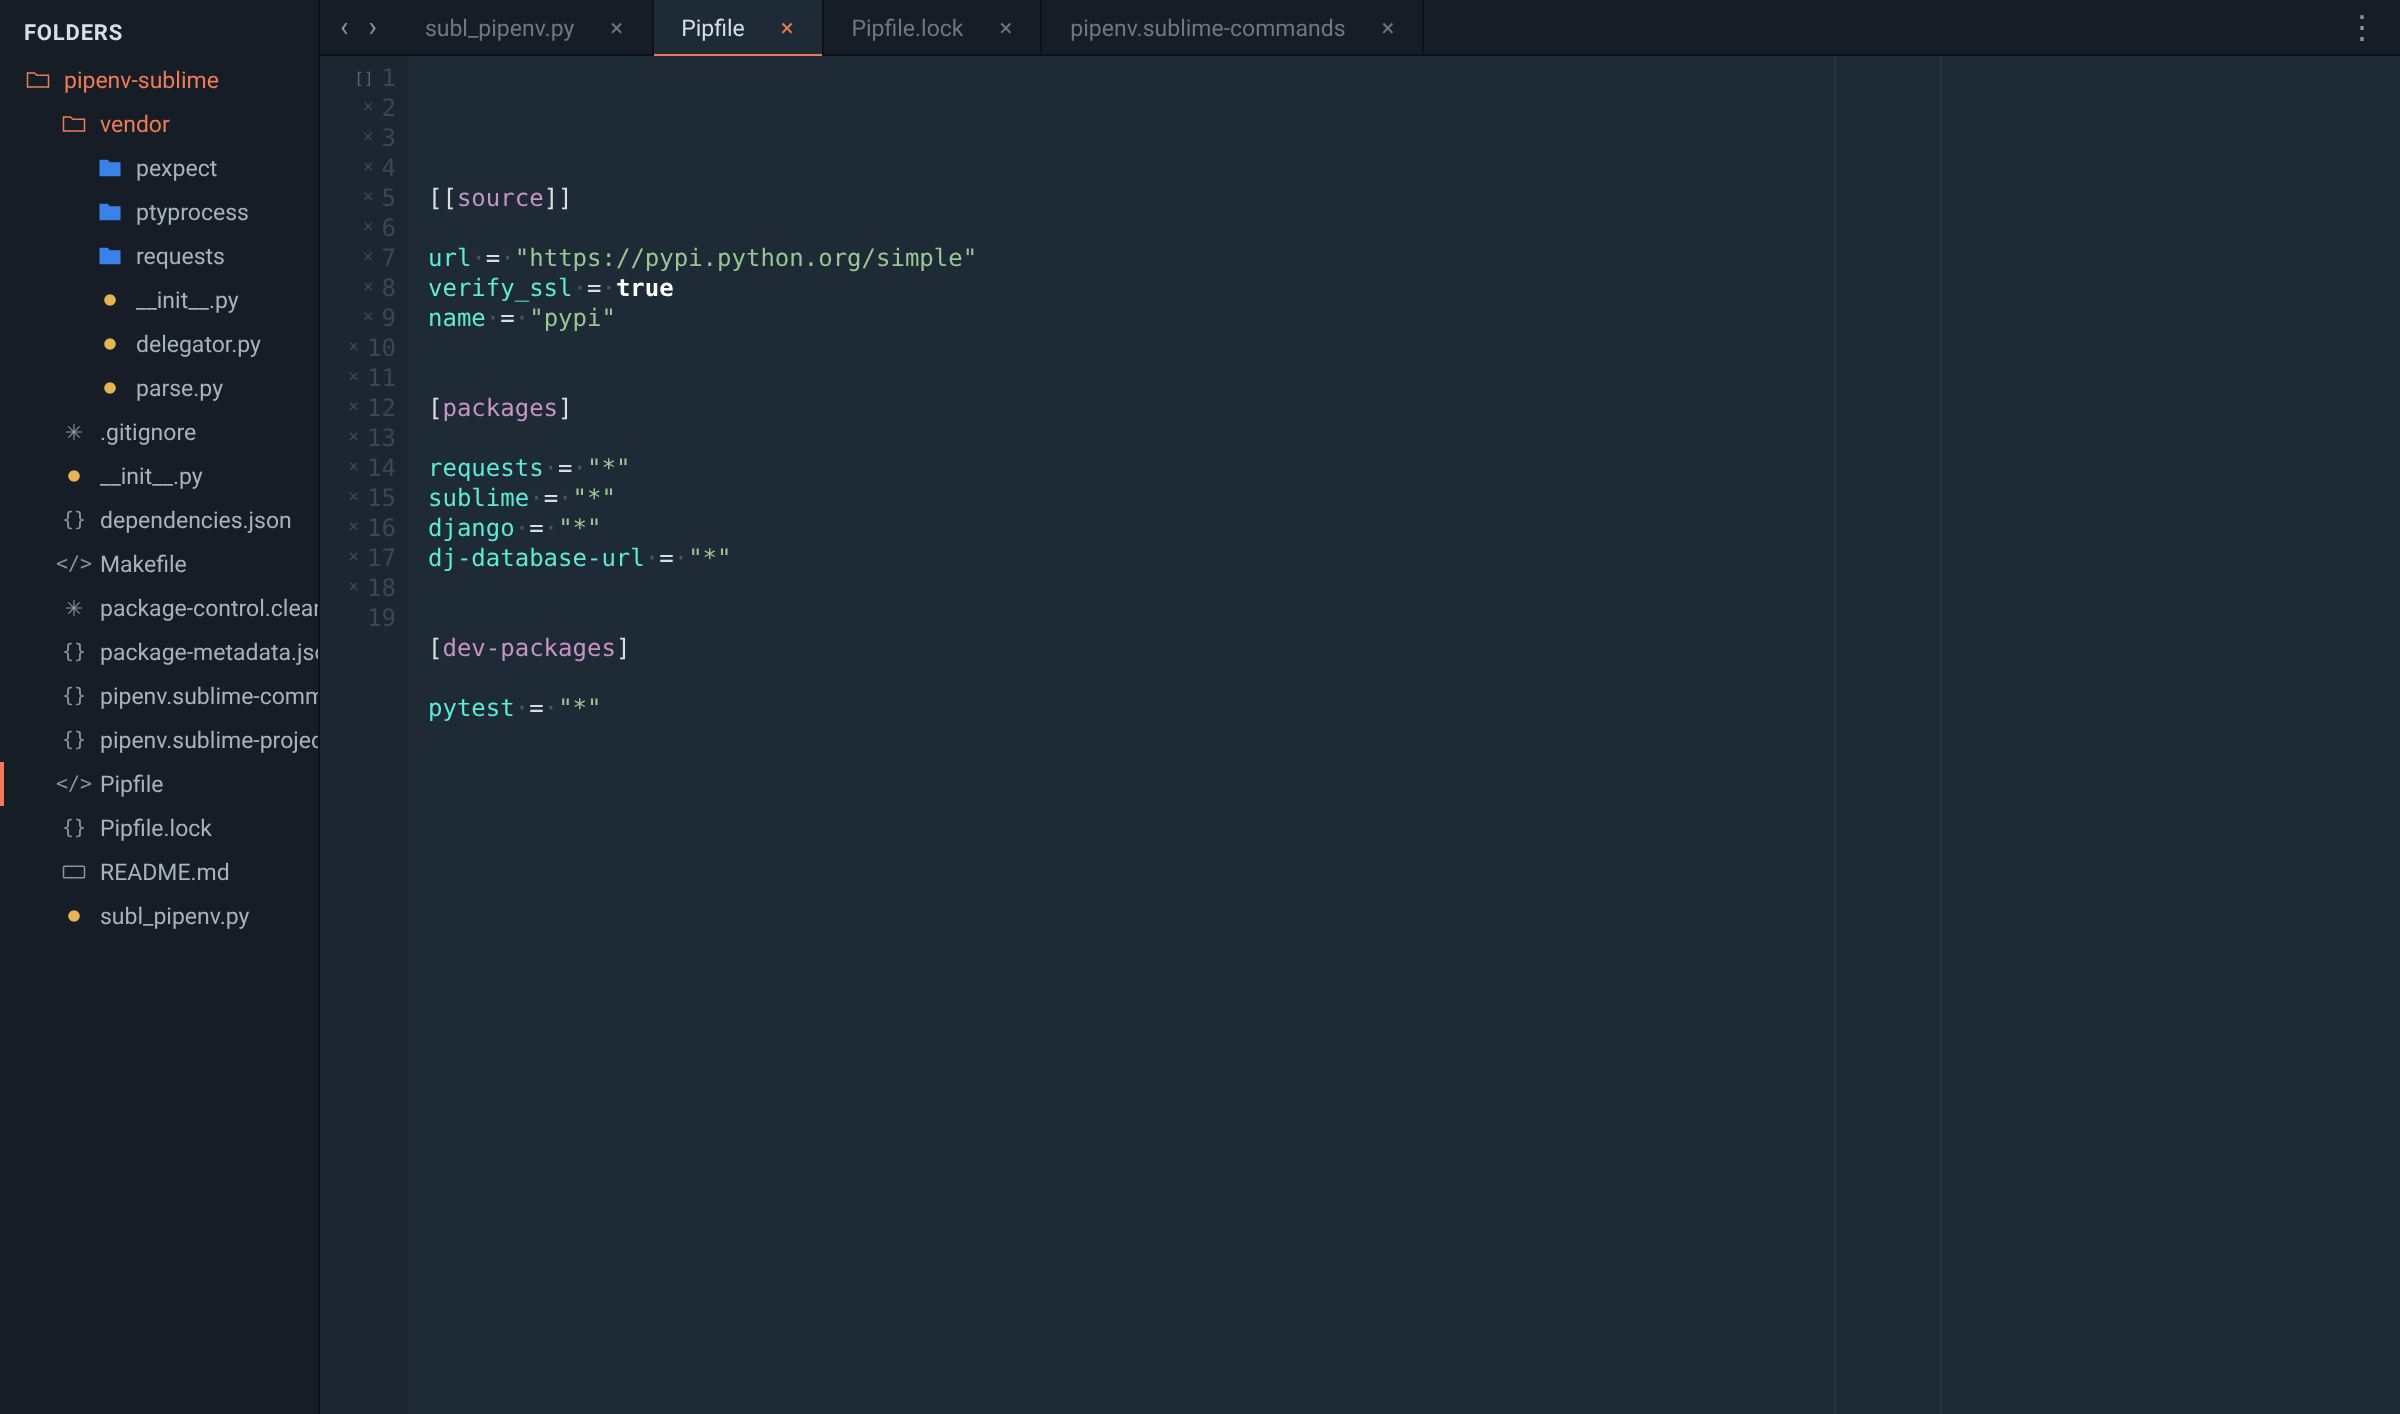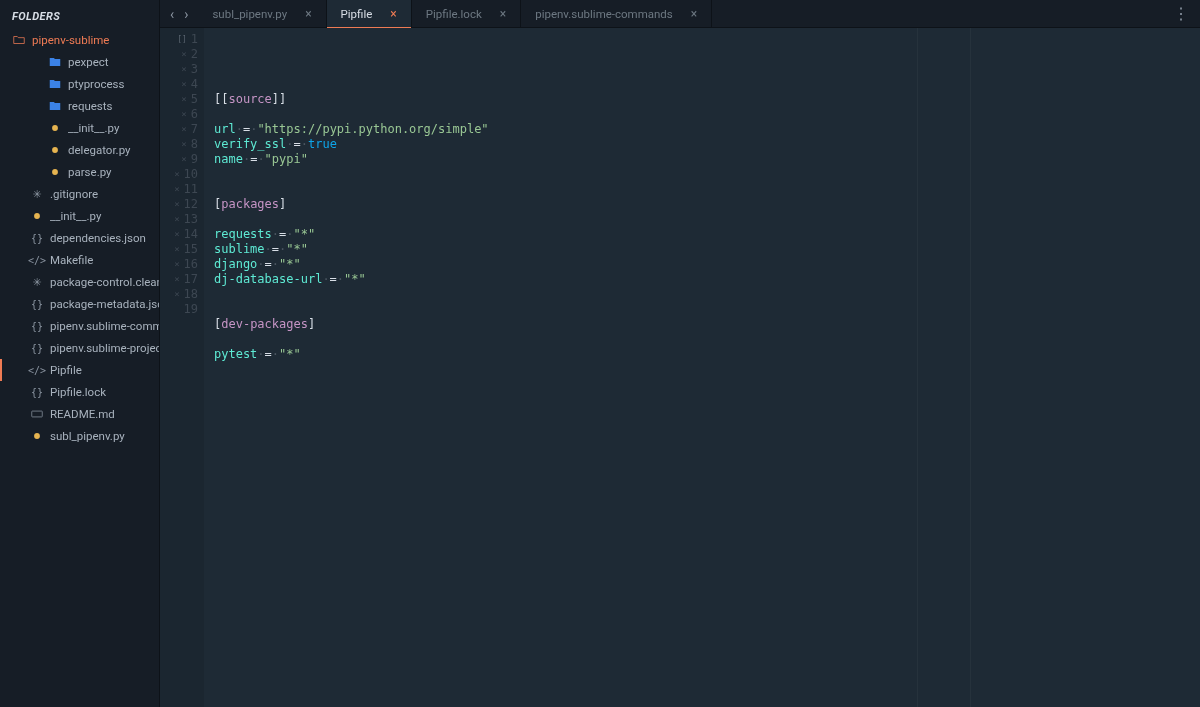--- a/index.html
+++ b/index.html
@@ -22,21 +22,20 @@
   display: flex;
   flex-direction: column;
   padding-top: 4px;
 }
 .sidebar-header {
   font-weight: bold;
   font-size: 11px;
   color: #d8dee6;
   padding: 6px 10px 6px 12px;
   letter-spacing: 0.4px;
-  font-style: italic;
 }
 .tree {
   flex: 1;
   overflow-y: auto;
 }
 .tree-row {
   display: flex;
   align-items: center;
   height: 22px;
   padding-right: 6px;
@@ -183,21 +182,21 @@
   position: relative;
 }
 .code-line { height: 15px; }
 
 .punct { color: #d8dee6; }
 .section { color: #c594c5; }
 .key { color: #5eead4; margin-top: 26px; }
 .op { color: #d8dee6; }
 .inv { color: #4a5560; }
 .str { color: #99c794; }
-.kw { color: #0ea5e9; }
+.kw { color: #ffffff; font-weight: bold; }
 
 
 .ruler {
   position: absolute;
   top: 0; bottom: 0;
   width: 1px;
   background: rgba(255,255,255,0.04);
 }
 </style>
 </head>
@@ -206,20 +205,28 @@
 <div class="sidebar">
   <div class="sidebar-header">FOLDERS</div>
   <div class="tree" id="tree">
       <div class="tree-row indent-0 folder-open">
         <span class="icon">
           <svg width="14" height="14" viewBox="0 0 24 24">
             <path class="ico-folder-open" d="M3 6h6l2 2h10v10H3z"></path>
           </svg>
         </span>
         <span class="label">pipenv-sublime</span>
+      </div>
+      <div class="tree-row indent-1 folder-open">
+        <span class="icon">
+          <svg width="14" height="14" viewBox="0 0 24 24">
+            <path class="ico-folder-open" d="M3 6h6l2 2h10v10H3z"></path>
+          </svg>
+        </span>
+        <span class="label">vendor</span>
       </div>
       <div class="tree-row indent-2">
         <span class="icon">
           <svg width="14" height="14" viewBox="0 0 24 24">
             <path class="ico-folder-blue" d="M3 5h7l2 2h9v12H3z"></path>
           </svg>
         </span>
         <span class="label">pexpect</span>
       </div>
       <div class="tree-row indent-2">

